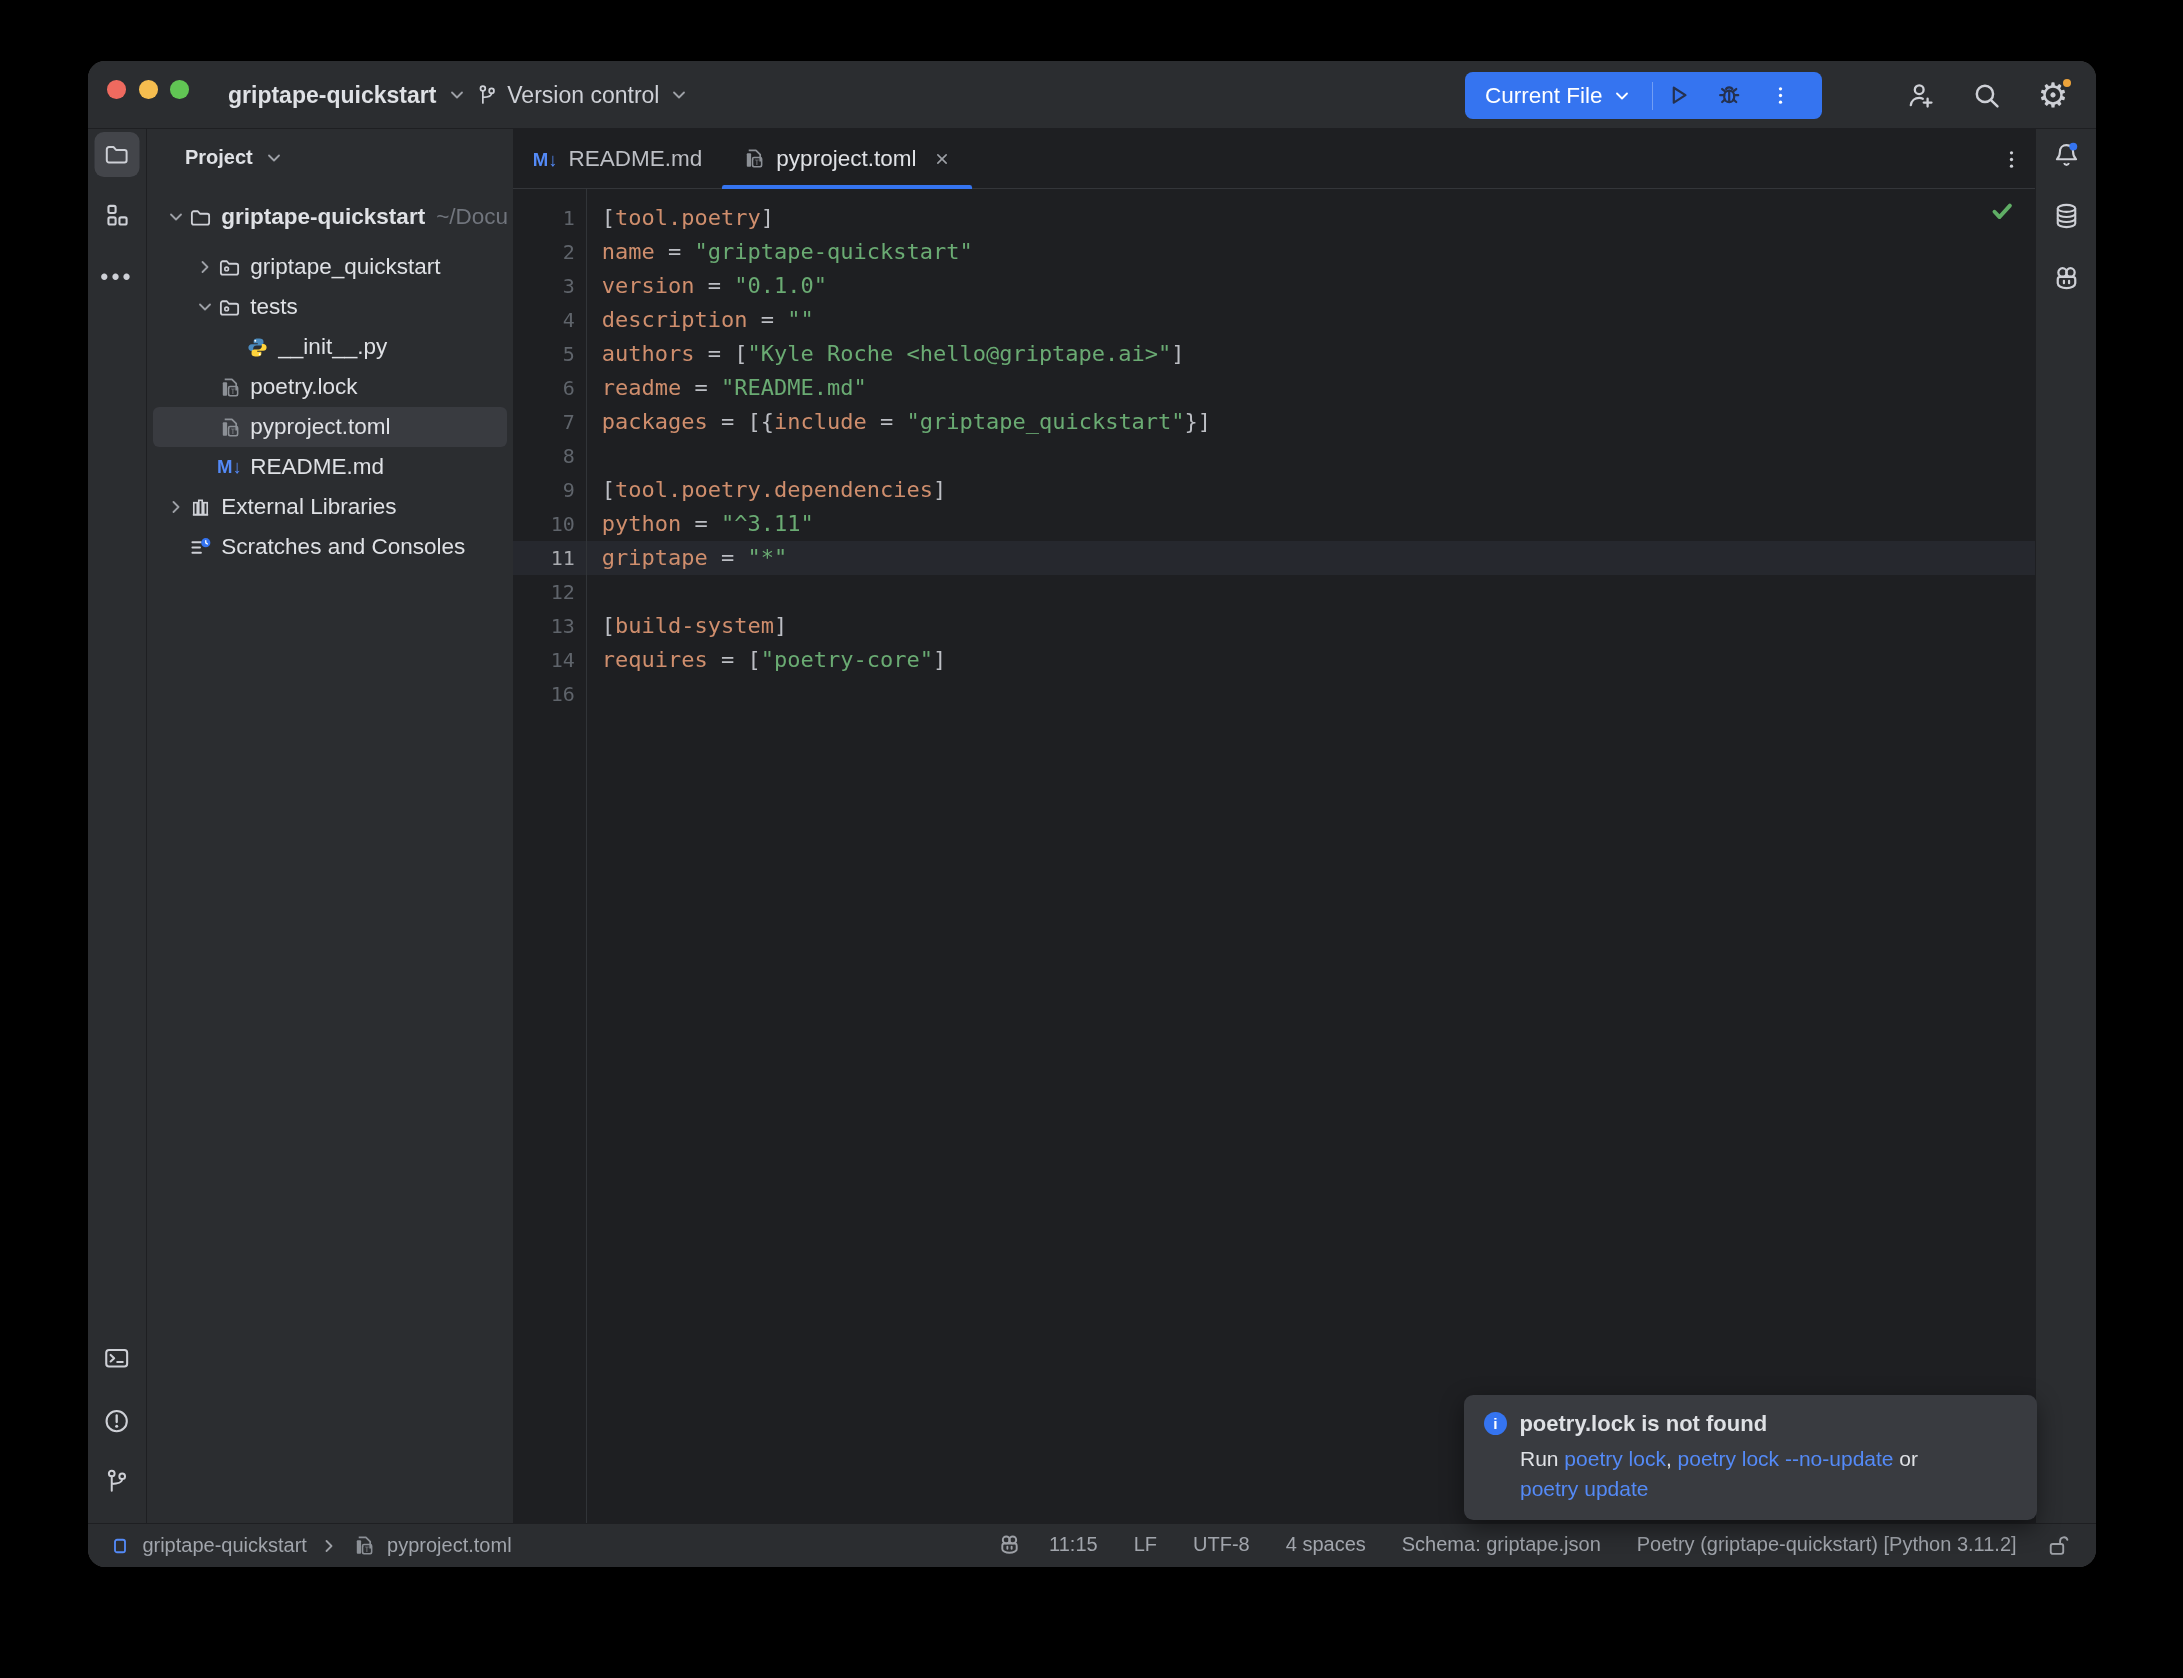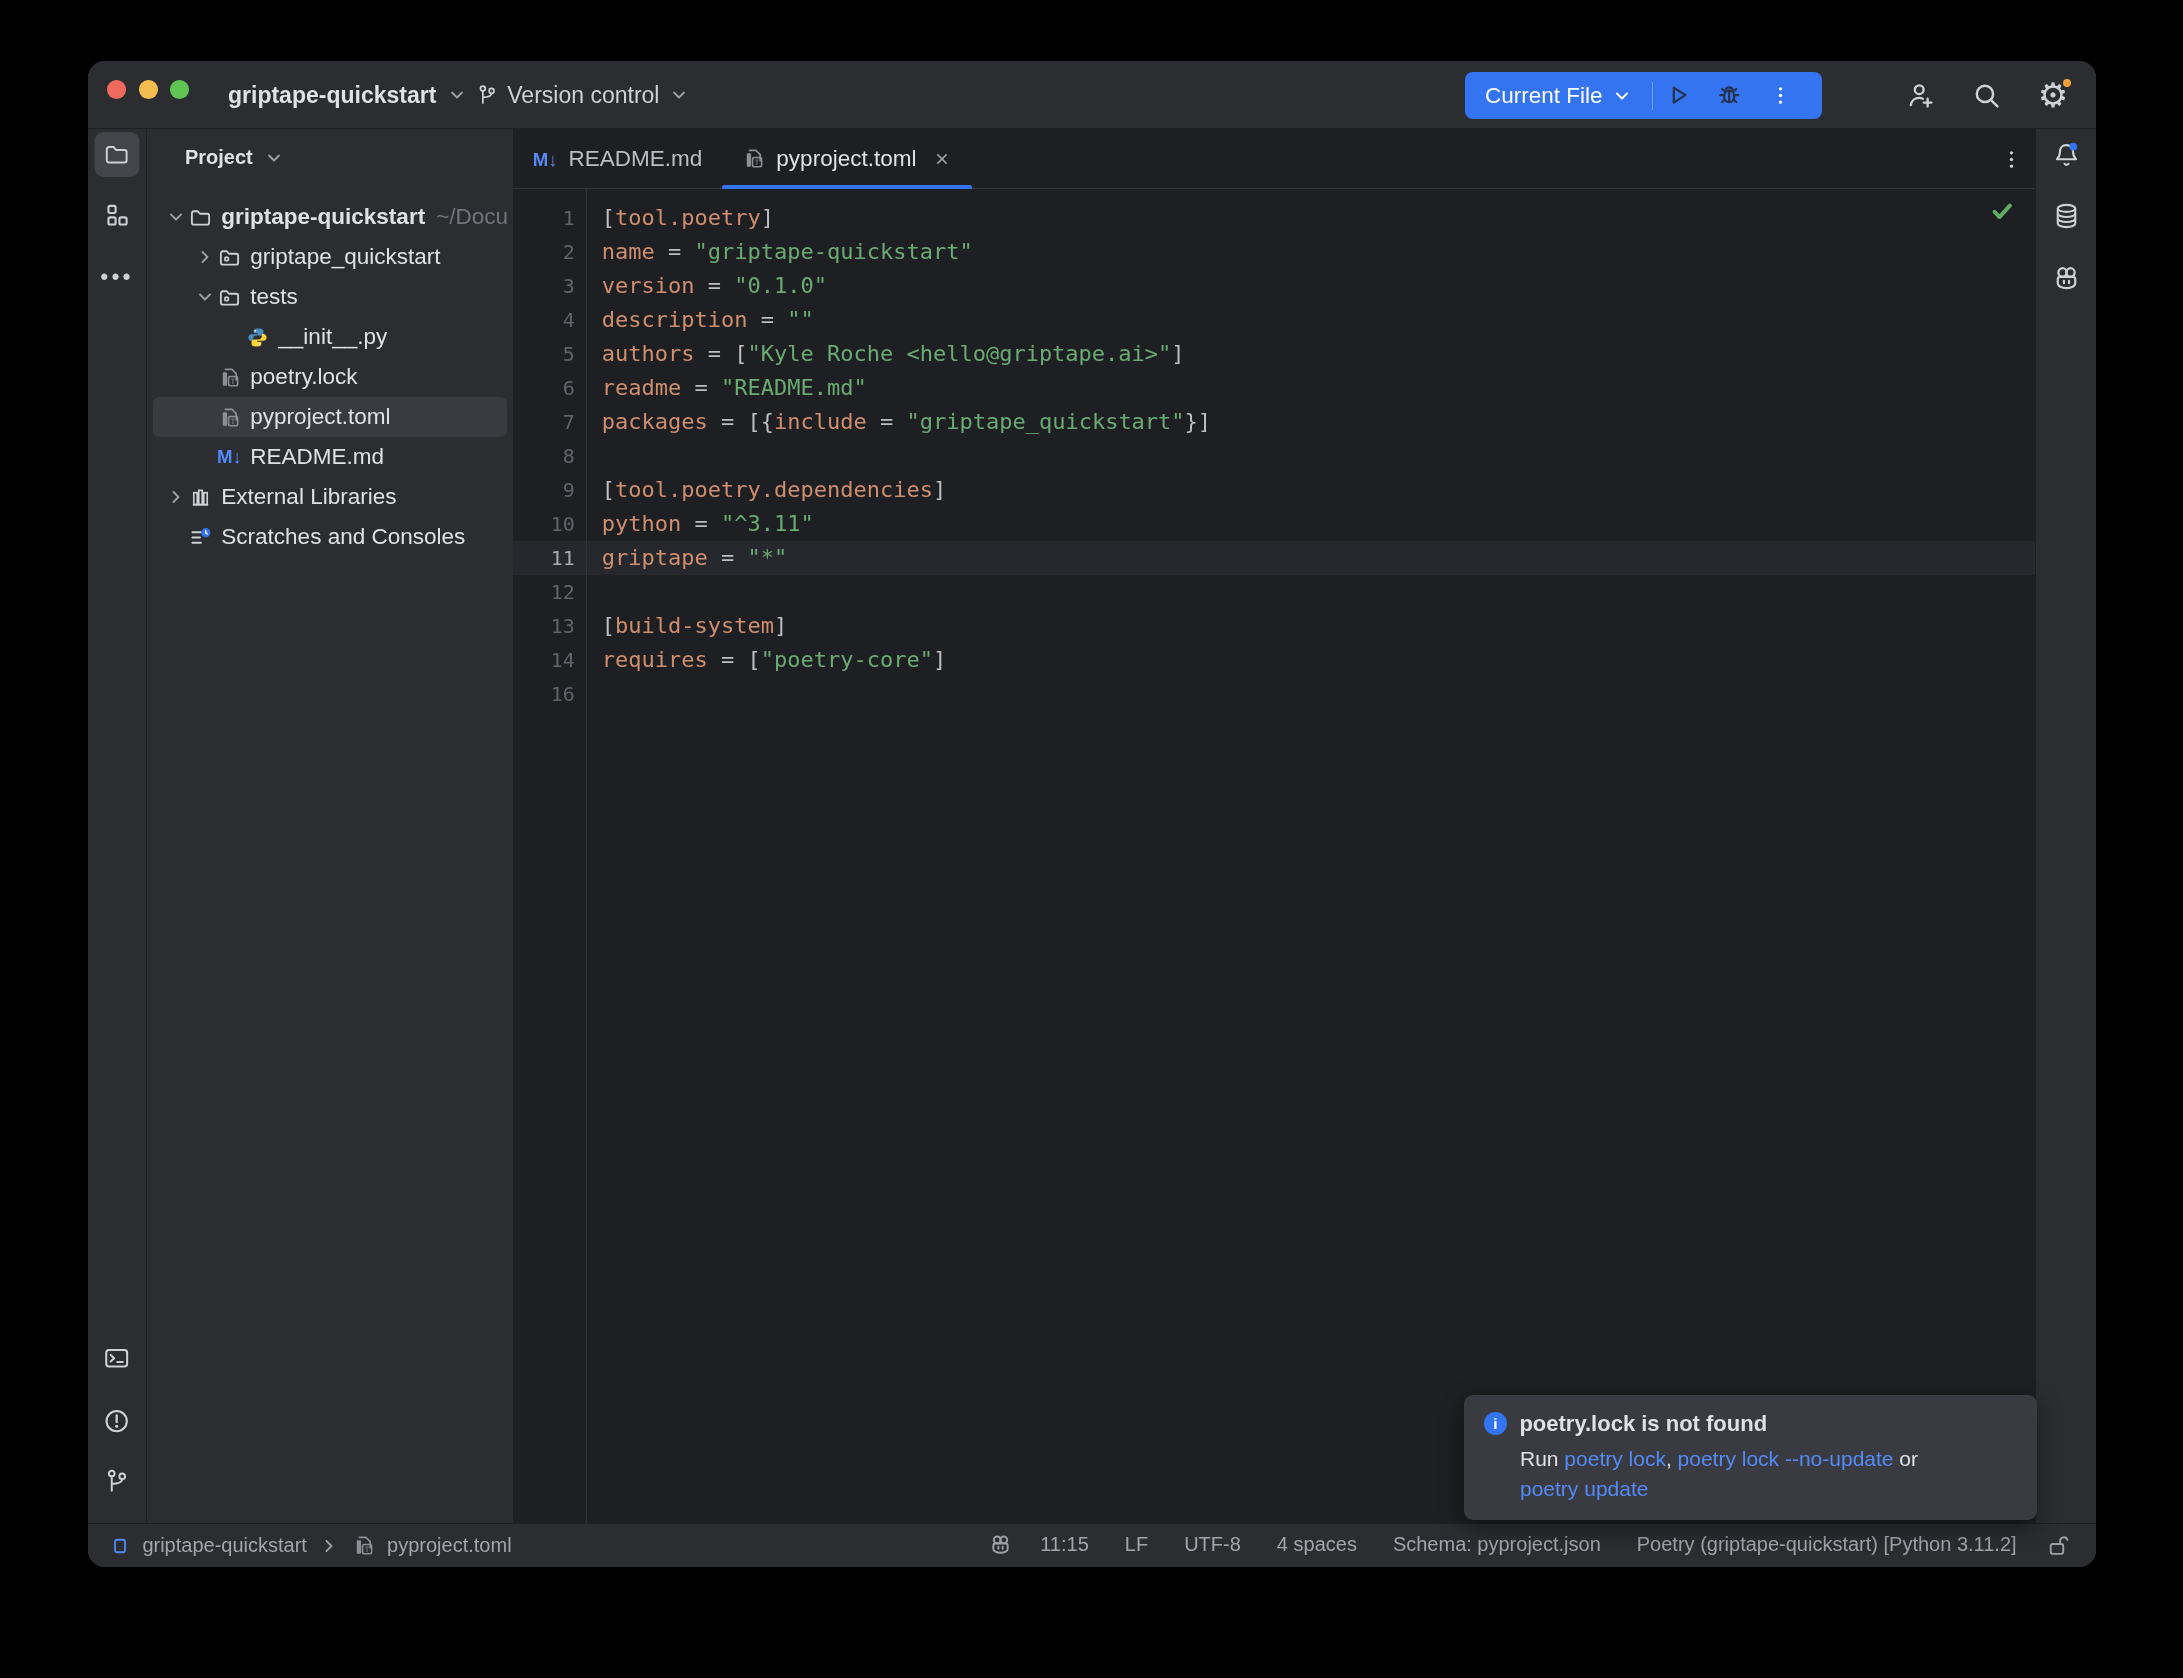--- a/index.html
+++ b/index.html
@@ -237,21 +237,21 @@
               </svg>
             </span>
             <span class="tr-icon">
               <svg width="23" height="23" viewBox="0 0 24 24" fill="none">
                 <path d="M3 7.5c0-1.1.9-2 2-2h4.2l2.2 2.6H19c1.1 0 2 .9 2 2v7.4c0 1.1-.9 2-2 2H5c-1.1 0-2-.9-2-2V7.5z" stroke="#CED0D6" stroke-width="1.9" stroke-linejoin="round"></path>
               </svg>
             </span>
             <span class="bold">griptape-quickstart</span>
             <span class="tr-suffix">~/Docume</span>
           </div>
-          <div class="tree-row" style="padding-left: 40px;">
+          <div class="tree-row" style="padding-left: 40px; margin-top: 10px;">
             <span class="tr-chev">
               <svg width="20" height="20" viewBox="0 0 24 24" fill="none">
                 <path d="M9 6l6 6-6 6" stroke="#9DA0A6" stroke-width="2.2" stroke-linecap="round" stroke-linejoin="round"></path>
               </svg>
             </span>
             <span class="tr-icon">
               <svg width="23" height="23" viewBox="0 0 24 24" fill="none">
                 <path d="M3 7.5c0-1.1.9-2 2-2h4.2l2.2 2.6H19c1.1 0 2 .9 2 2v7.4c0 1.1-.9 2-2 2H5c-1.1 0-2-.9-2-2V7.5z" stroke="#CED0D6" stroke-width="1.9" stroke-linejoin="round"></path>
                 <circle cx="9" cy="13.5" r="1.9" stroke="#CED0D6" stroke-width="1.7"></circle>
               </svg>
@@ -460,21 +460,21 @@
             <circle cx="15.4" cy="7.2" r="3.6" stroke="#9DA0A6" stroke-width="2"></circle>
             <path d="M4.5 13.2c0-1.2 1-2.2 2.2-2.2h10.6c1.2 0 2.2 1 2.2 2.2v3.4c0 2.3-3.3 4-7.5 4s-7.5-1.7-7.5-4v-3.4z" stroke="#9DA0A6" stroke-width="2"></path>
             <path d="M9.8 14.4v2M14.2 14.4v2" stroke="#9DA0A6" stroke-width="2" stroke-linecap="round"></path>
           </svg>
         </span>
       <span id="status-items" style="display:flex;gap:36px;">
           <span class="status-item">11:15</span>
           <span class="status-item">LF</span>
           <span class="status-item">UTF-8</span>
           <span class="status-item">4 spaces</span>
-          <span class="status-item">Schema: pyproject.json</span>
+          <span class="status-item">Schema: griptape.json</span>
           <span class="status-item">Poetry (griptape-quickstart) [Python 3.11.2]</span>
         </span>
       <span id="icon-lock">
           <svg width="25" height="25" viewBox="0 0 24 24" fill="none">
             <rect x="5.5" y="10.5" width="12" height="9.5" rx="2" stroke="#9DA0A6" stroke-width="1.8"></rect>
             <path d="M14.5 10.5V7.5a3.6 3.6 0 0 1 7-.9" stroke="#9DA0A6" stroke-width="1.8" stroke-linecap="round"></path>
           </svg>
         </span>
     </div>
   </div>

